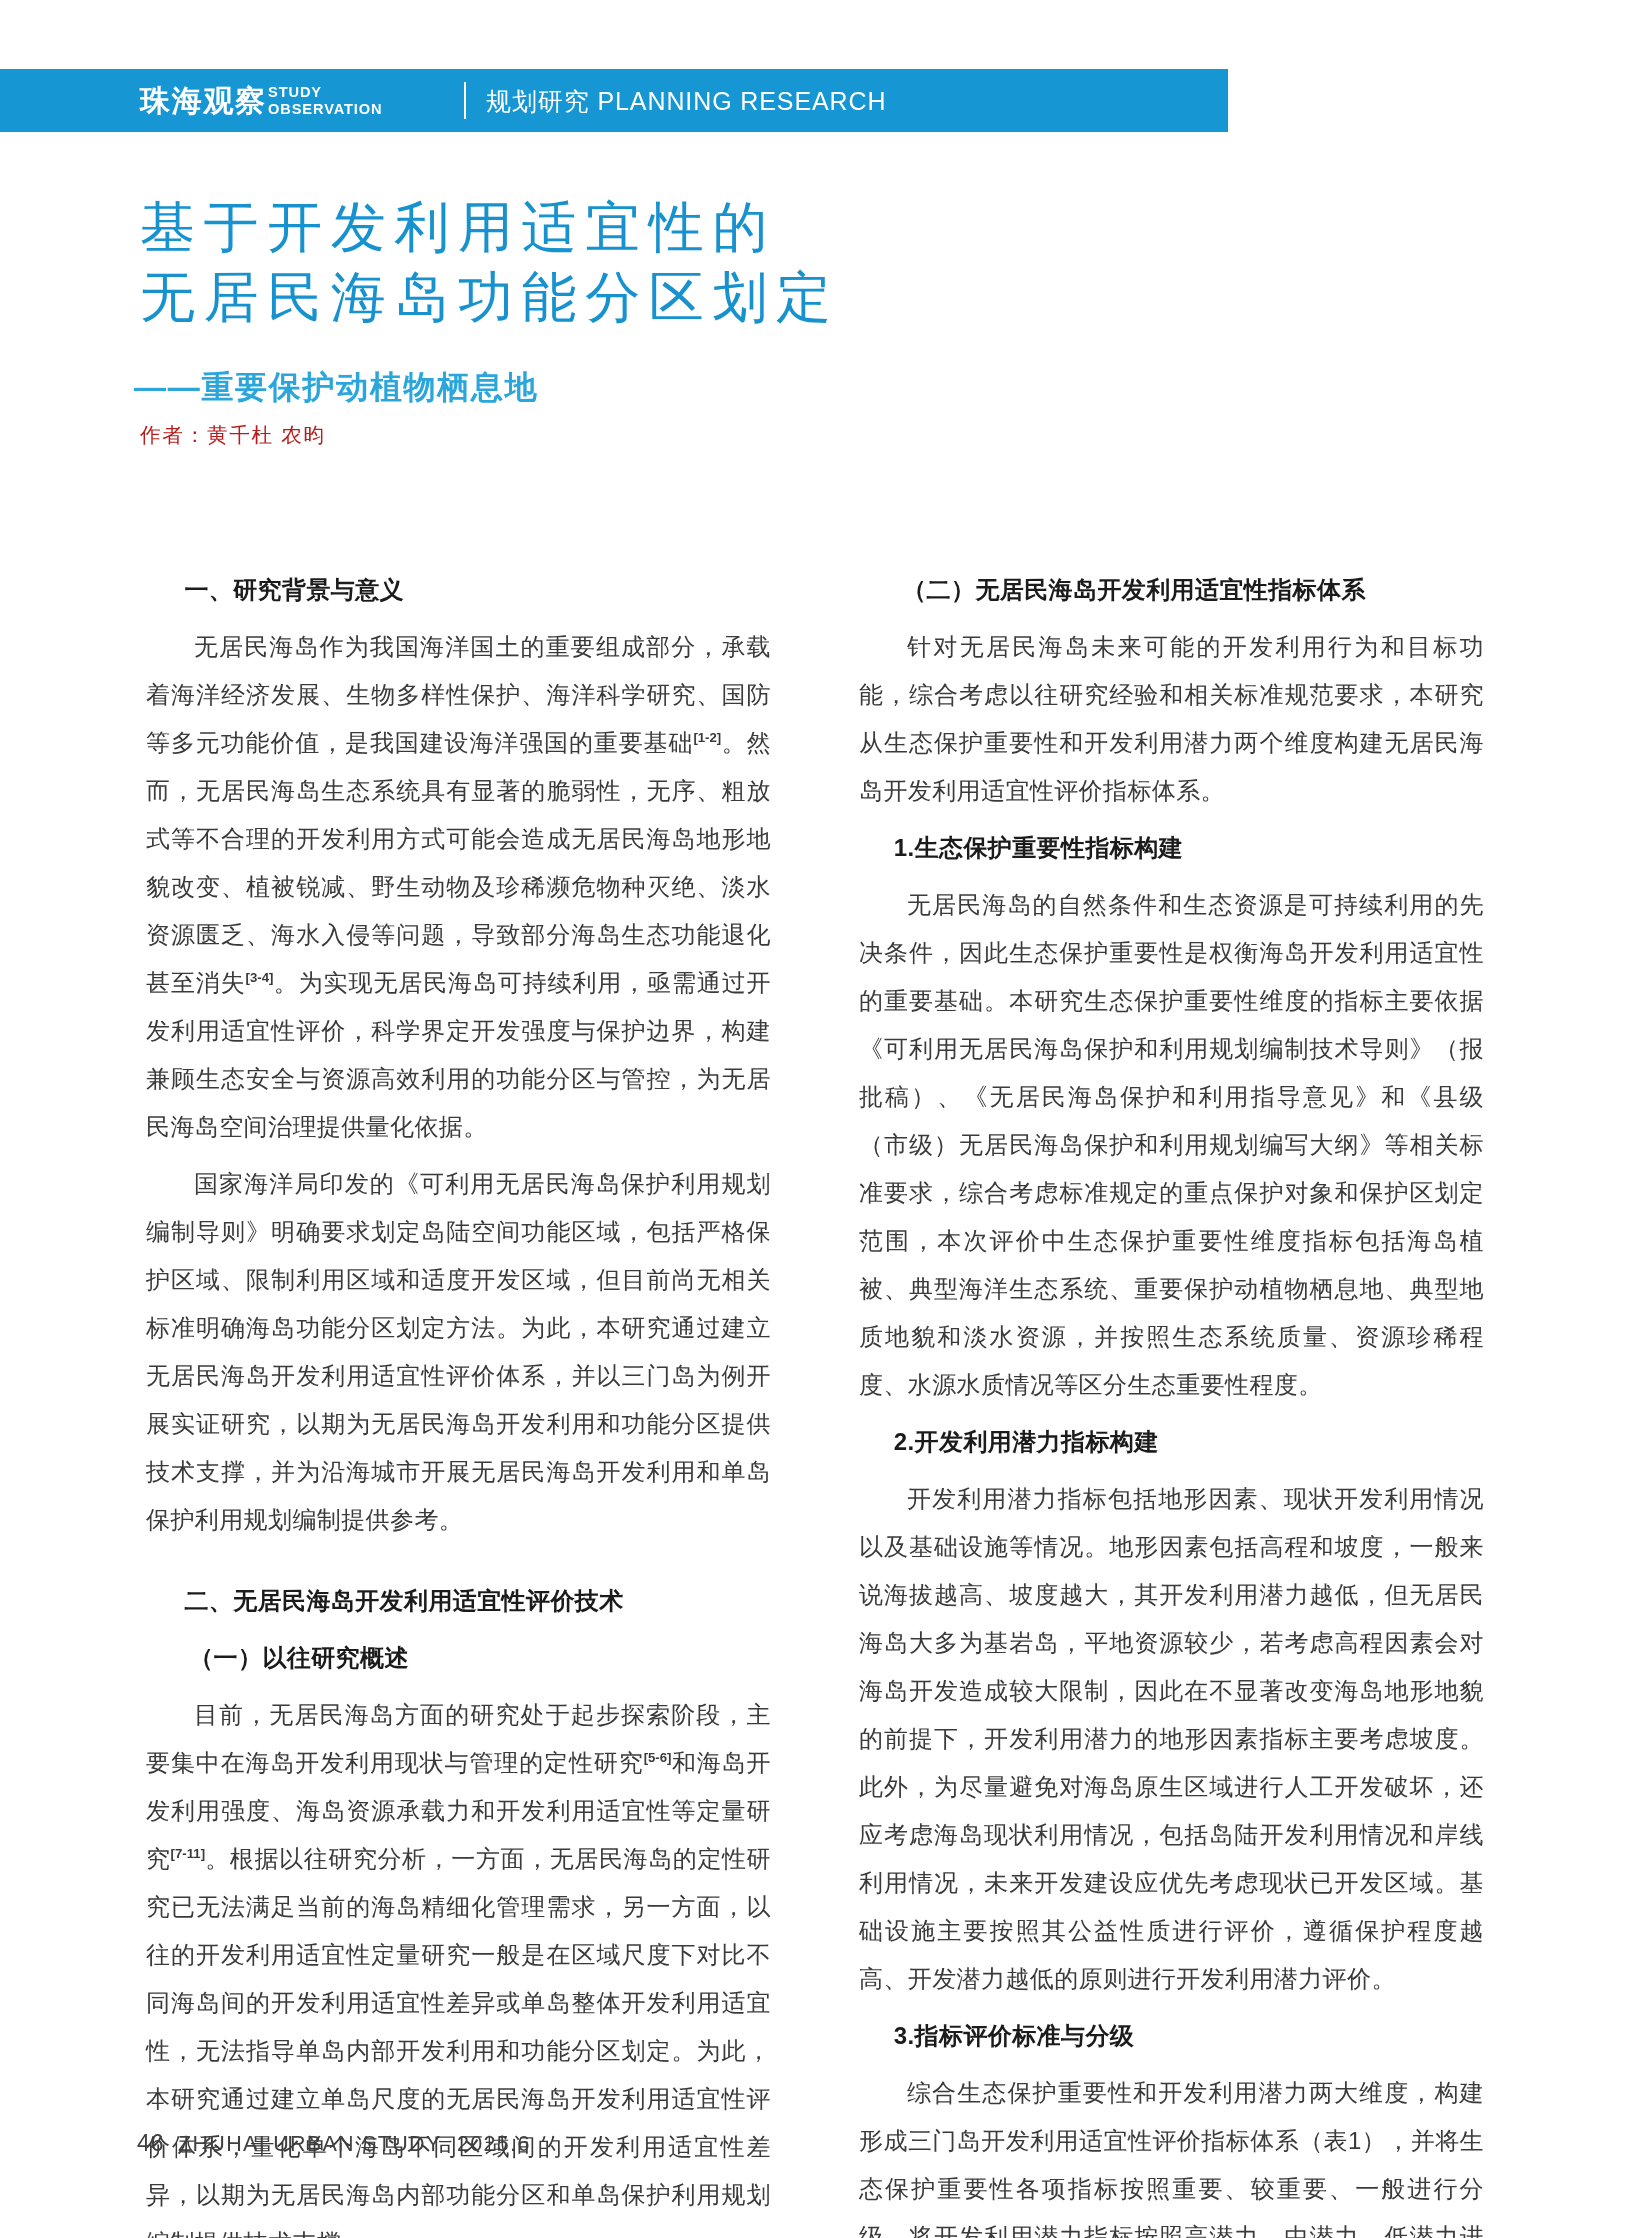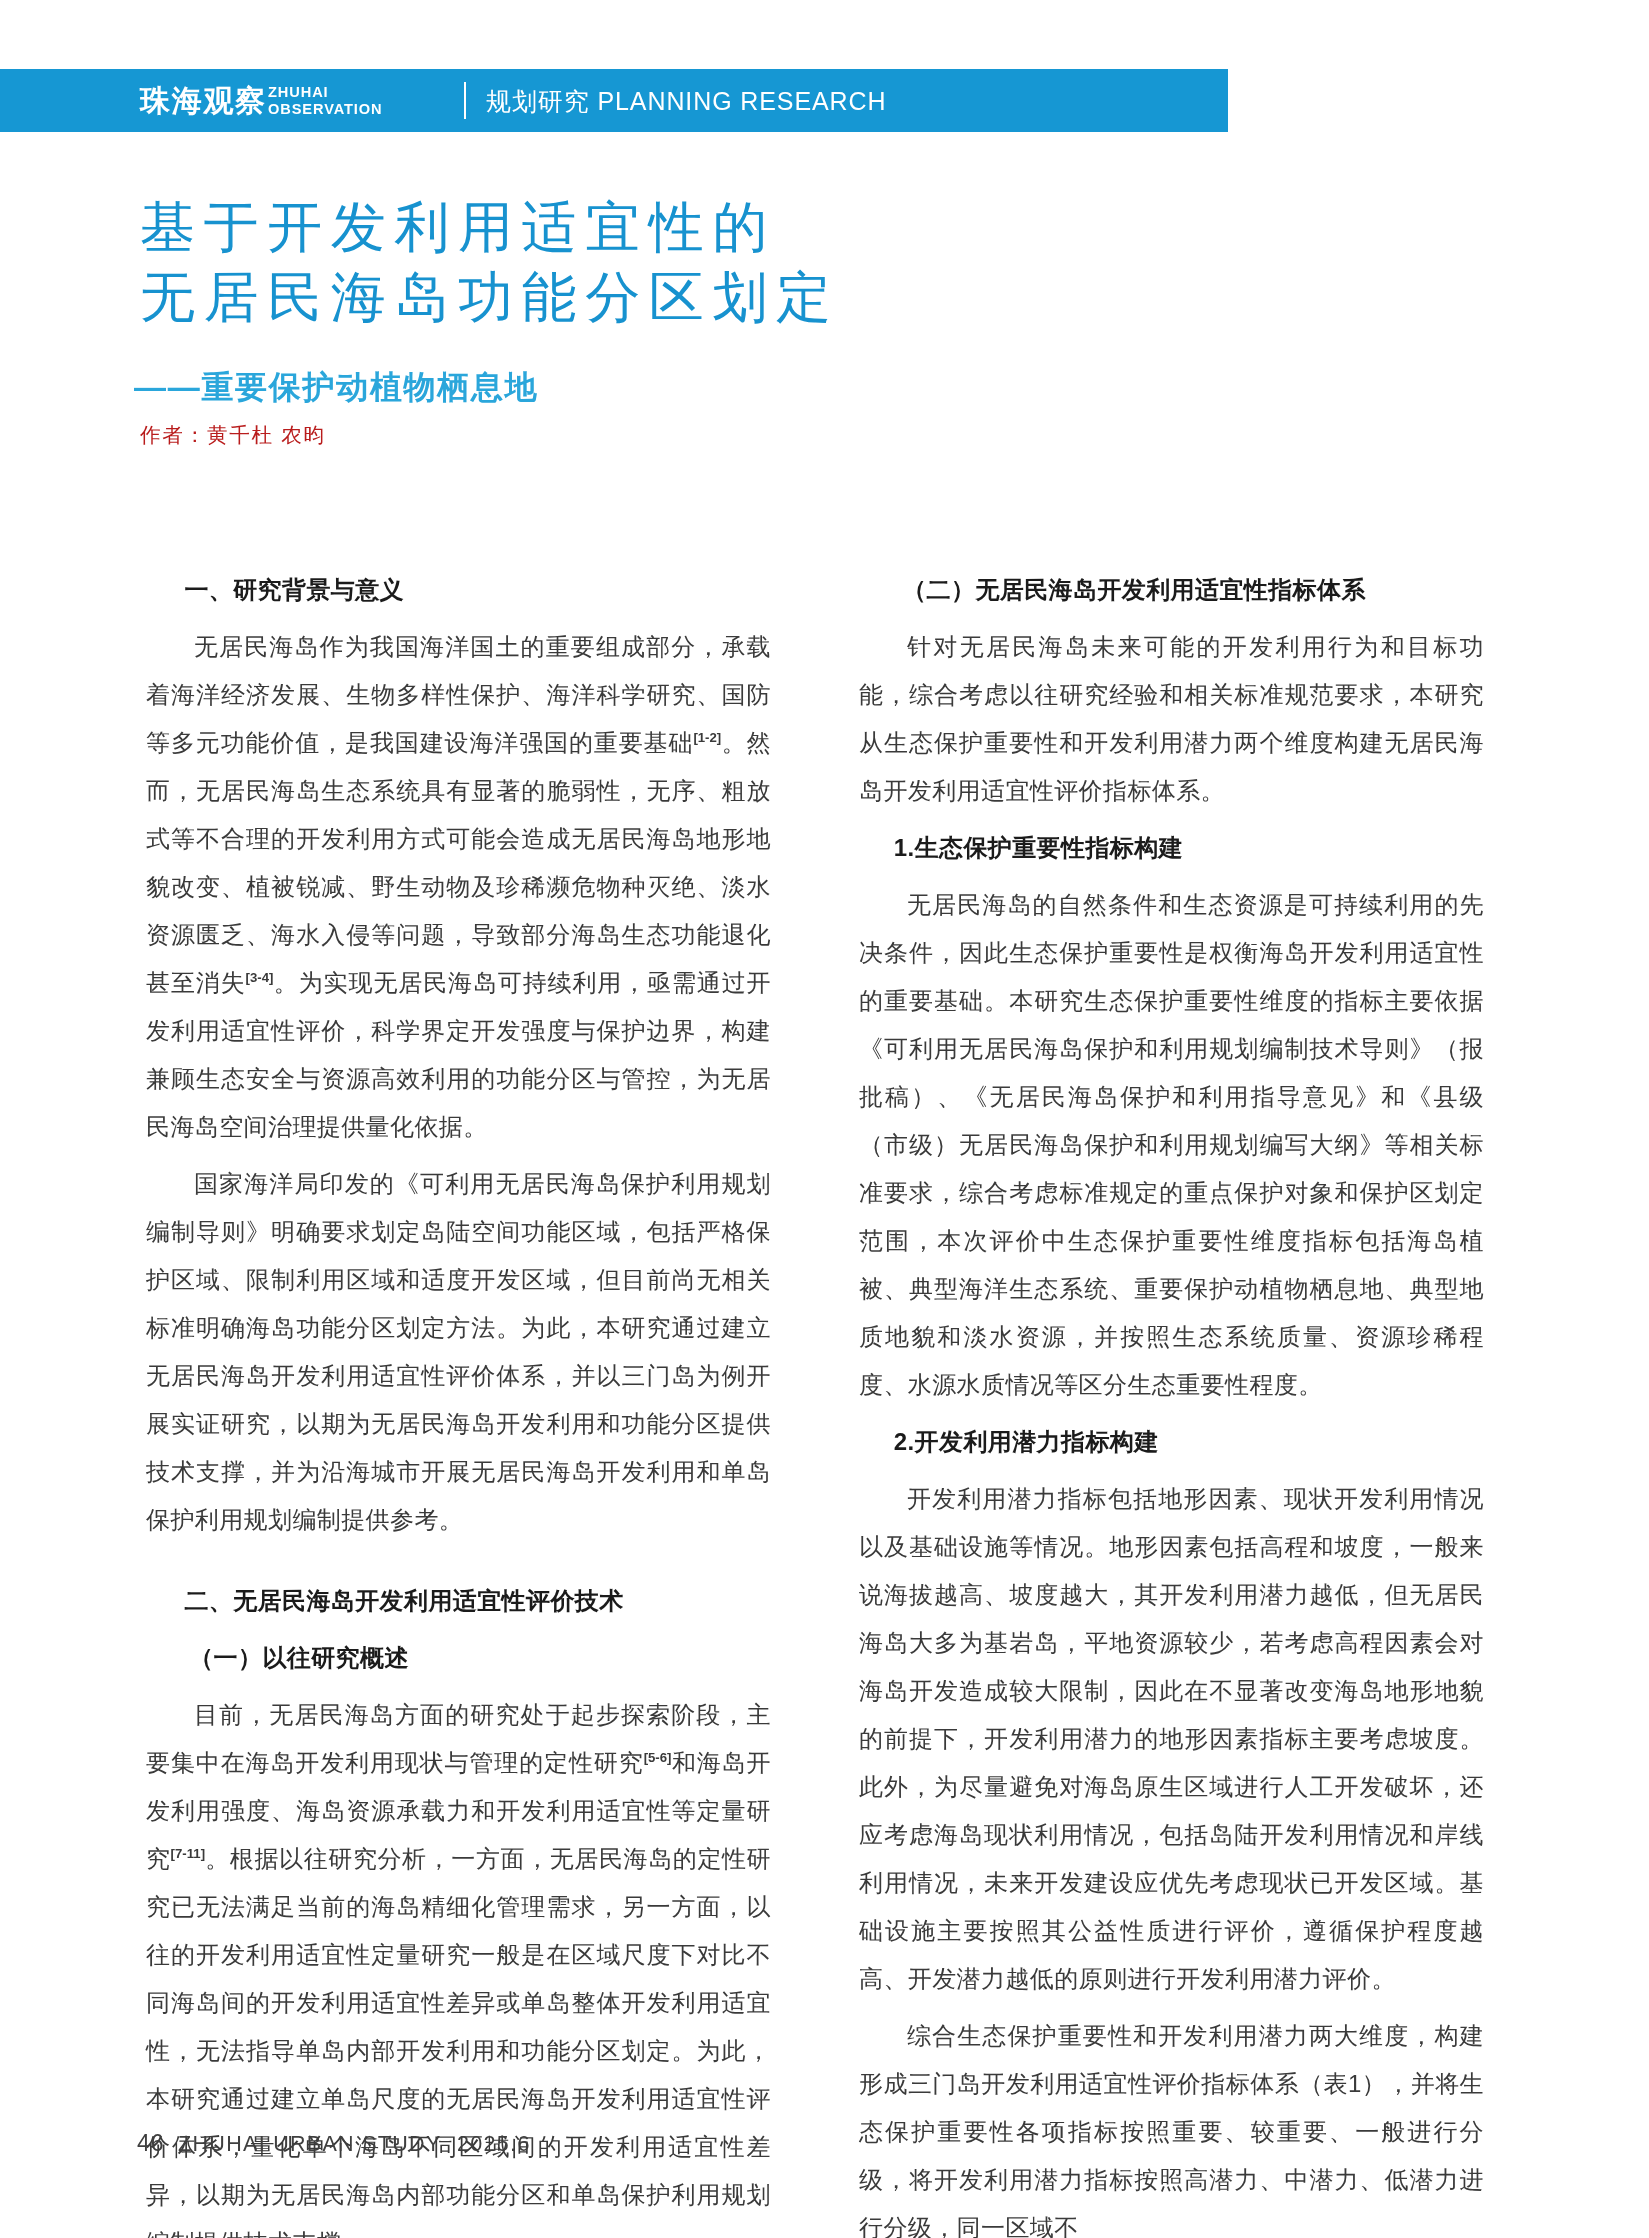--- a/index.html
+++ b/index.html
@@ -46,21 +46,21 @@
   .footer .issue{font-size:21.5px;letter-spacing:1.3px;margin-left:15.5px;}
 </style>
 </head>
 <body>
 
 <div class="page">
 
   <header class="masthead" style="background: rgb(22, 151, 211);">
     <span class="brand-cn">珠海观察</span>
     <span class="brand-en">
-      <span>ZHUHAI</span>
+      <span>STUDY</span>
       <span>OBSERVATION</span>
     </span>
     <span class="masthead-divider"></span>
     <span class="section-label"><span>规划研究</span> <span>PLANNING RESEARCH</span></span>
   </header>
 
   <div class="title-line title-line-1" style="color: rgb(23, 146, 207);">基于开发利用适宜性的</div>
   <div class="title-line title-line-2" style="color: rgb(23, 146, 207);">无居民海岛功能分区划定</div>
   <div class="subtitle" style="color: rgb(42, 166, 219);">——重要保护动植物栖息地</div>
   <div class="byline">作者：黄千杜 农昀</div>
@@ -73,20 +73,21 @@
       <div class="block h2">（一）以往研究概述</div>
       <div class="block p">目前，无居民海岛方面的研究处于起步探索阶段，主要集中在海岛开发利用现状与管理的定性研究<sup>[5-6]</sup>和海岛开发利用强度、海岛资源承载力和开发利用适宜性等定量研究<sup>[7-11]</sup>。根据以往研究分析，一方面，无居民海岛的定性研究已无法满足当前的海岛精细化管理需求，另一方面，以往的开发利用适宜性定量研究一般是在区域尺度下对比不同海岛间的开发利用适宜性差异或单岛整体开发利用适宜性，无法指导单岛内部开发利用和功能分区划定。为此，本研究通过建立单岛尺度的无居民海岛开发利用适宜性评价体系，量化单个海岛不同区域间的开发利用适宜性差异，以期为无居民海岛内部功能分区和单岛保护利用规划编制提供技术支撑。</div>
     </div>
   <div class="col col-right">
       <div class="block h2">（二）无居民海岛开发利用适宜性指标体系</div>
       <div class="block p">针对无居民海岛未来可能的开发利用行为和目标功能，综合考虑以往研究经验和相关标准规范要求，本研究从生态保护重要性和开发利用潜力两个维度构建无居民海岛开发利用适宜性评价指标体系。</div>
       <div class="block h3">1.生态保护重要性指标构建</div>
       <div class="block p">无居民海岛的自然条件和生态资源是可持续利用的先决条件，因此生态保护重要性是权衡海岛开发利用适宜性的重要基础。本研究生态保护重要性维度的指标主要依据《可利用无居民海岛保护和利用规划编制技术导则》（报批稿）、《无居民海岛保护和利用指导意见》和《县级（市级）无居民海岛保护和利用规划编写大纲》等相关标准要求，综合考虑标准规定的重点保护对象和保护区划定范围，本次评价中生态保护重要性维度指标包括海岛植被、典型海洋生态系统、重要保护动植物栖息地、典型地质地貌和淡水资源，并按照生态系统质量、资源珍稀程度、水源水质情况等区分生态重要性程度。</div>
       <div class="block h3">2.开发利用潜力指标构建</div>
       <div class="block p">开发利用潜力指标包括地形因素、现状开发利用情况以及基础设施等情况。地形因素包括高程和坡度，一般来说海拔越高、坡度越大，其开发利用潜力越低，但无居民海岛大多为基岩岛，平地资源较少，若考虑高程因素会对海岛开发造成较大限制，因此在不显著改变海岛地形地貌的前提下，开发利用潜力的地形因素指标主要考虑坡度。此外，为尽量避免对海岛原生区域进行人工开发破坏，还应考虑海岛现状利用情况，包括岛陆开发利用情况和岸线利用情况，未来开发建设应优先考虑现状已开发区域。基础设施主要按照其公益性质进行评价，遵循保护程度越高、开发潜力越低的原则进行开发利用潜力评价。</div>
+      <div class="block h3">3.指标评价标准与分级</div>
       <div class="block p">综合生态保护重要性和开发利用潜力两大维度，构建形成三门岛开发利用适宜性评价指标体系（表1），并将生态保护重要性各项指标按照重要、较重要、一般进行分级，将开发利用潜力指标按照高潜力、中潜力、低潜力进行分级，同一区域不</div>
     </div>
 
   <footer class="footer">
     <span class="pagenum">46</span>
     <span class="journal">ZHUHAI URBAN STUDY</span>
     <span class="issue">2025.6</span>
   </footer>
 
 </div>

